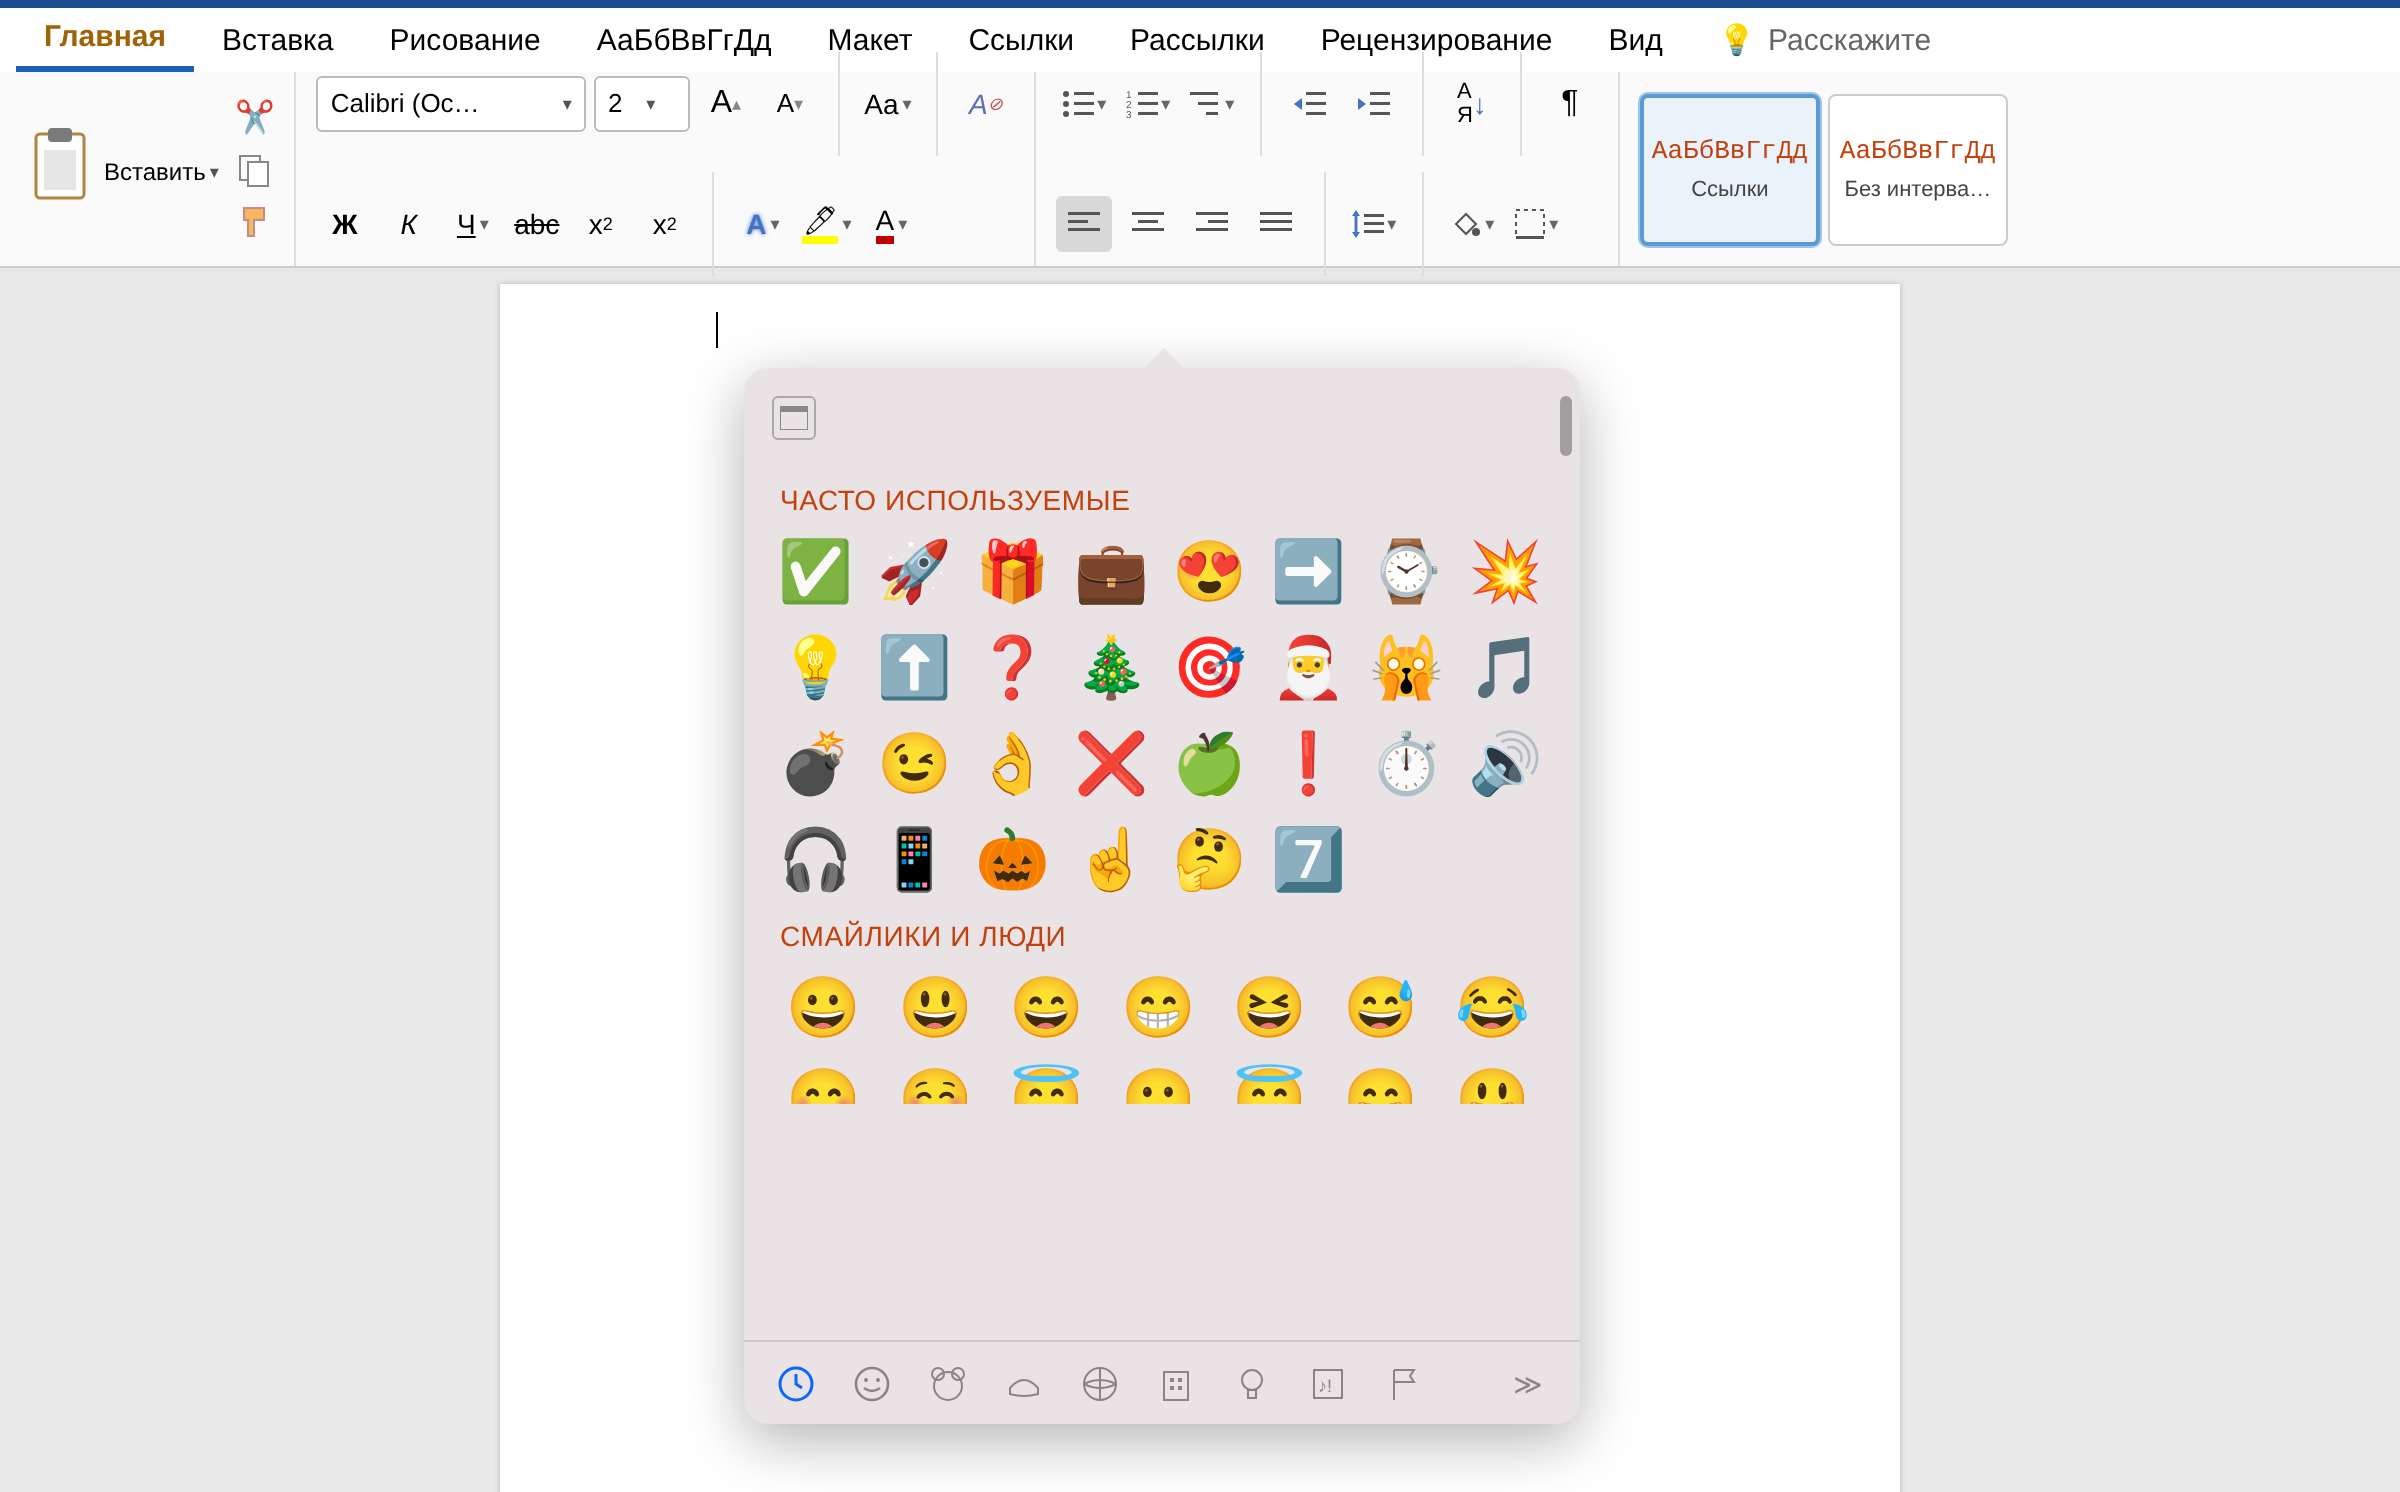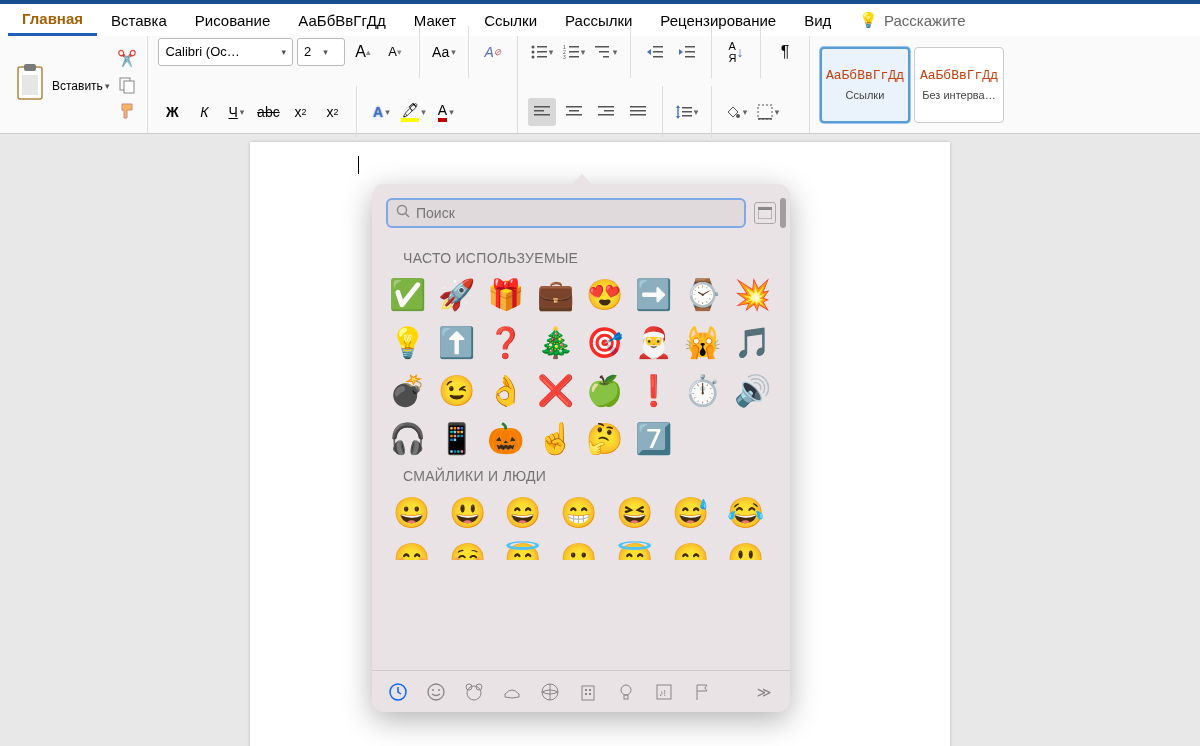--- a/index.html
+++ b/index.html
@@ -47,21 +47,21 @@
 
 .emoji-picker { position: absolute; top: 184px; left: 372px; width: 418px; height: 528px; background: #e9e3e5; border-radius: 12px; box-shadow: 0 8px 30px rgba(0,0,0,.3); display: flex; flex-direction: column; }
 .picker-pointer { position: absolute; top: -10px; left: 200px; width: 0; height: 0; border-left: 10px solid transparent; border-right: 10px solid transparent; border-bottom: 10px solid #e9e3e5; }
 .search-row { display: flex; align-items: center; padding: 14px 14px 10px; gap: 8px; }
 .search-box { flex: 1; height: 30px; border: 2px solid #7ea9e6; border-radius: 6px; background: #e0dadd; display: flex; align-items: center; padding: 0 8px; gap: 6px; }
 .search-box input { flex: 1; background: transparent; border: none; outline: none; font-size: 14px; }
 .expand-btn { width: 22px; height: 22px; border: 1px solid #aaa; border-radius: 3px; display: flex; align-items: center; justify-content: center; font-size: 10px; }
 .scroll-ind { position: absolute; right: 4px; top: 14px; width: 6px; height: 30px; background: rgba(0,0,0,.3); border-radius: 3px; }
 
 .emoji-content { flex: 1; overflow: hidden; padding: 0 18px; }
-.section-title { font-size: 14px; color: #737373; margin: 12px 13px 10px; letter-spacing: .3px; }
+.section-title { font-size: 14px; color: #c2410c; margin: 12px 0 10px; letter-spacing: .3px; }
 .emoji-grid { display: grid; grid-template-columns: repeat(8, 1fr); gap: 12px 12px; }
 .emoji-cell { width: 36px; height: 36px; display: flex; align-items: center; justify-content: center; font-size: 30px; cursor: pointer; }
 
 .cat-bar { height: 42px; border-top: 1px solid #cfc9cb; display: flex; align-items: center; padding: 0 14px; gap: 14px; }
 .cat-btn { width: 24px; height: 24px; display: flex; align-items: center; justify-content: center; color: #8a8488; }
 .cat-btn.active { color: #0a66ff; }
 .cat-btn svg { width: 20px; height: 20px; }
 
 .chev { font-size: 9px; color:#555; }
 </style>
@@ -307,29 +307,20 @@
 <div class="doc-area">
   <div class="page">
     <div class="cursor"></div>
   </div>
 </div>
 
 <div class="emoji-picker">
   <div class="picker-pointer"></div>
   <div class="scroll-ind"></div>
   <div class="search-row">
-    <div class="search-box">
-      <span>
-        <svg width="14" height="14" viewBox="0 0 14 14">
-            <circle cx="6" cy="6" r="4.5" fill="none" stroke="#888" stroke-width="1.5"></circle>
-            <line x1="9.5" y1="9.5" x2="13" y2="13" stroke="#888" stroke-width="1.5"></line>
-          </svg>
-      </span>
-      <input type="text" placeholder="Поиск" style="">
-    </div>
     <div class="expand-btn">
       <svg width="14" height="12" viewBox="0 0 14 12">
           <rect x="0" y="0" width="14" height="12" fill="none" stroke="#888"></rect>
           <rect x="0" y="0" width="14" height="3" fill="#888"></rect>
         </svg>
     </div>
   </div>
 
   <div class="emoji-content">
     <div class="section-title">ЧАСТО ИСПОЛЬЗУЕМЫЕ</div>

